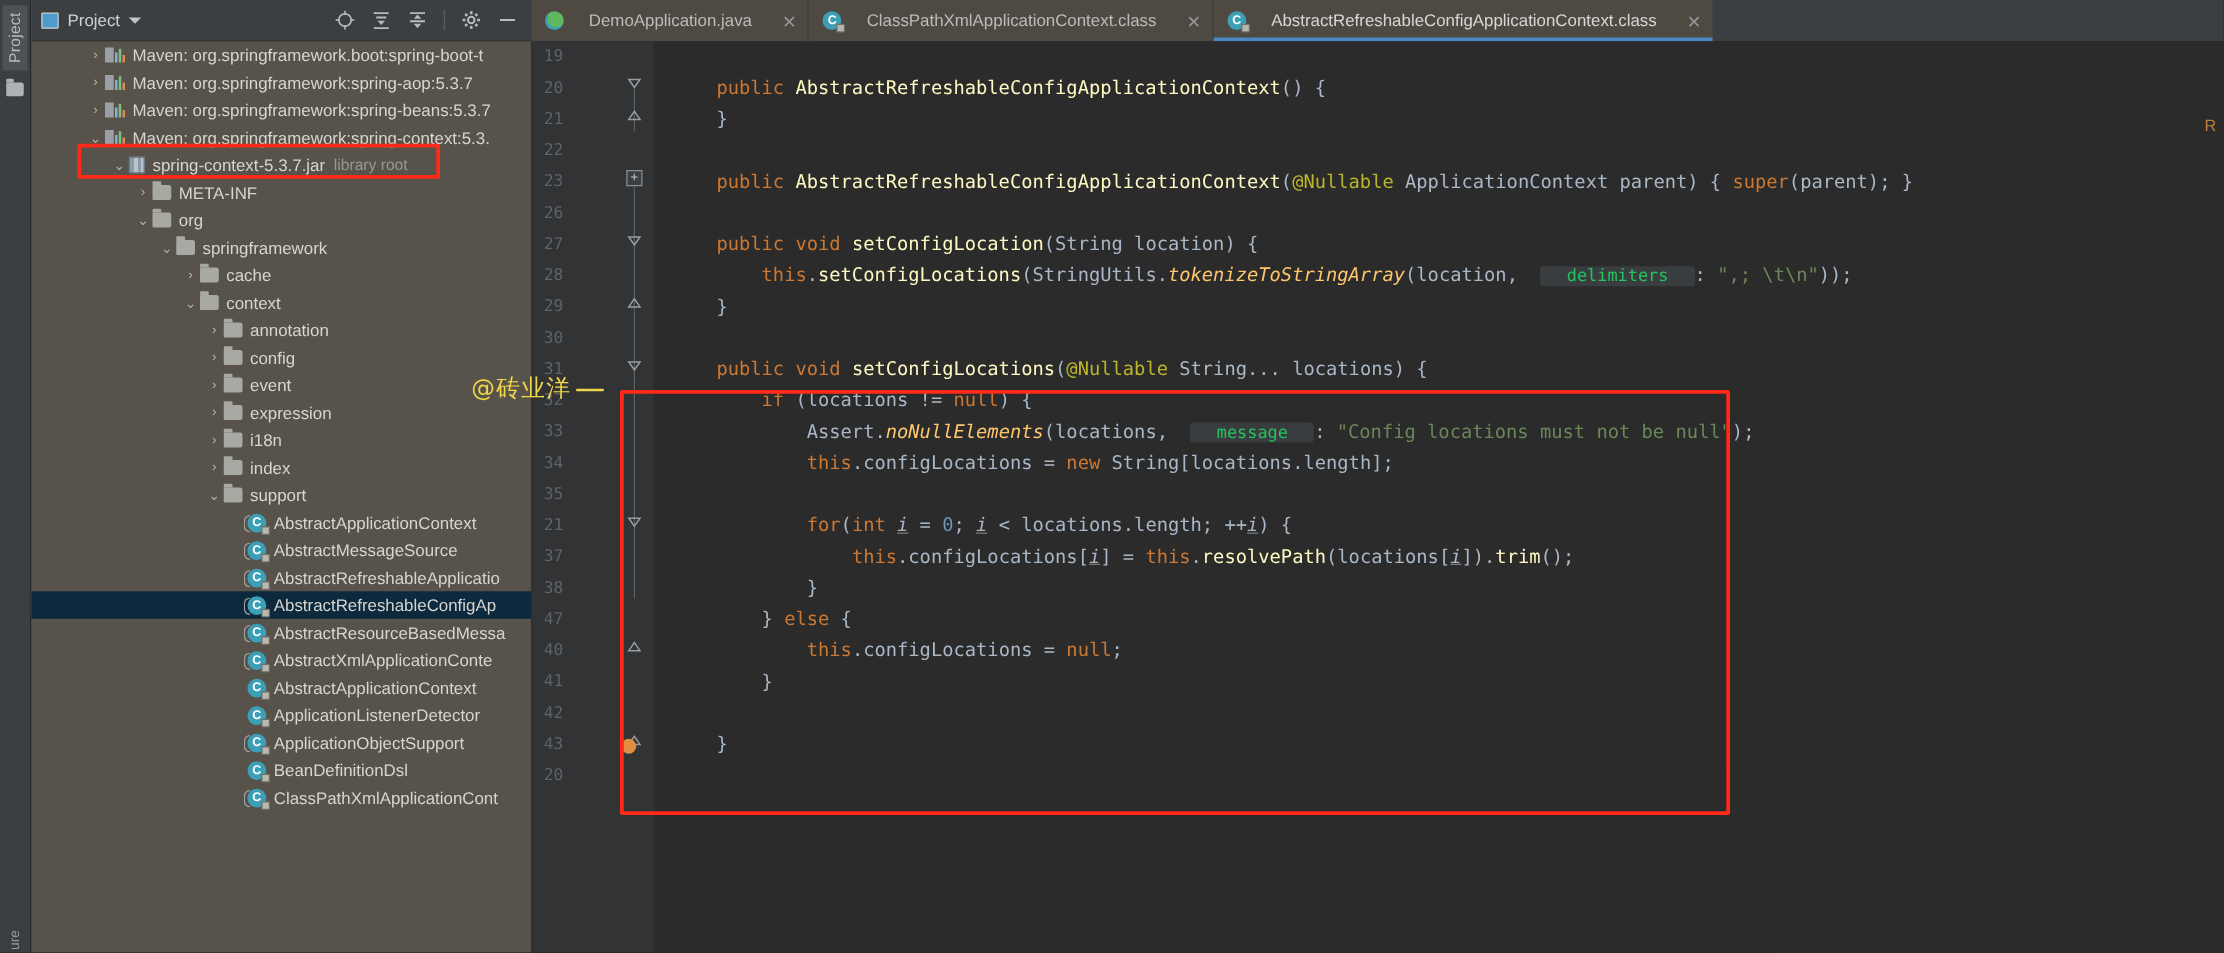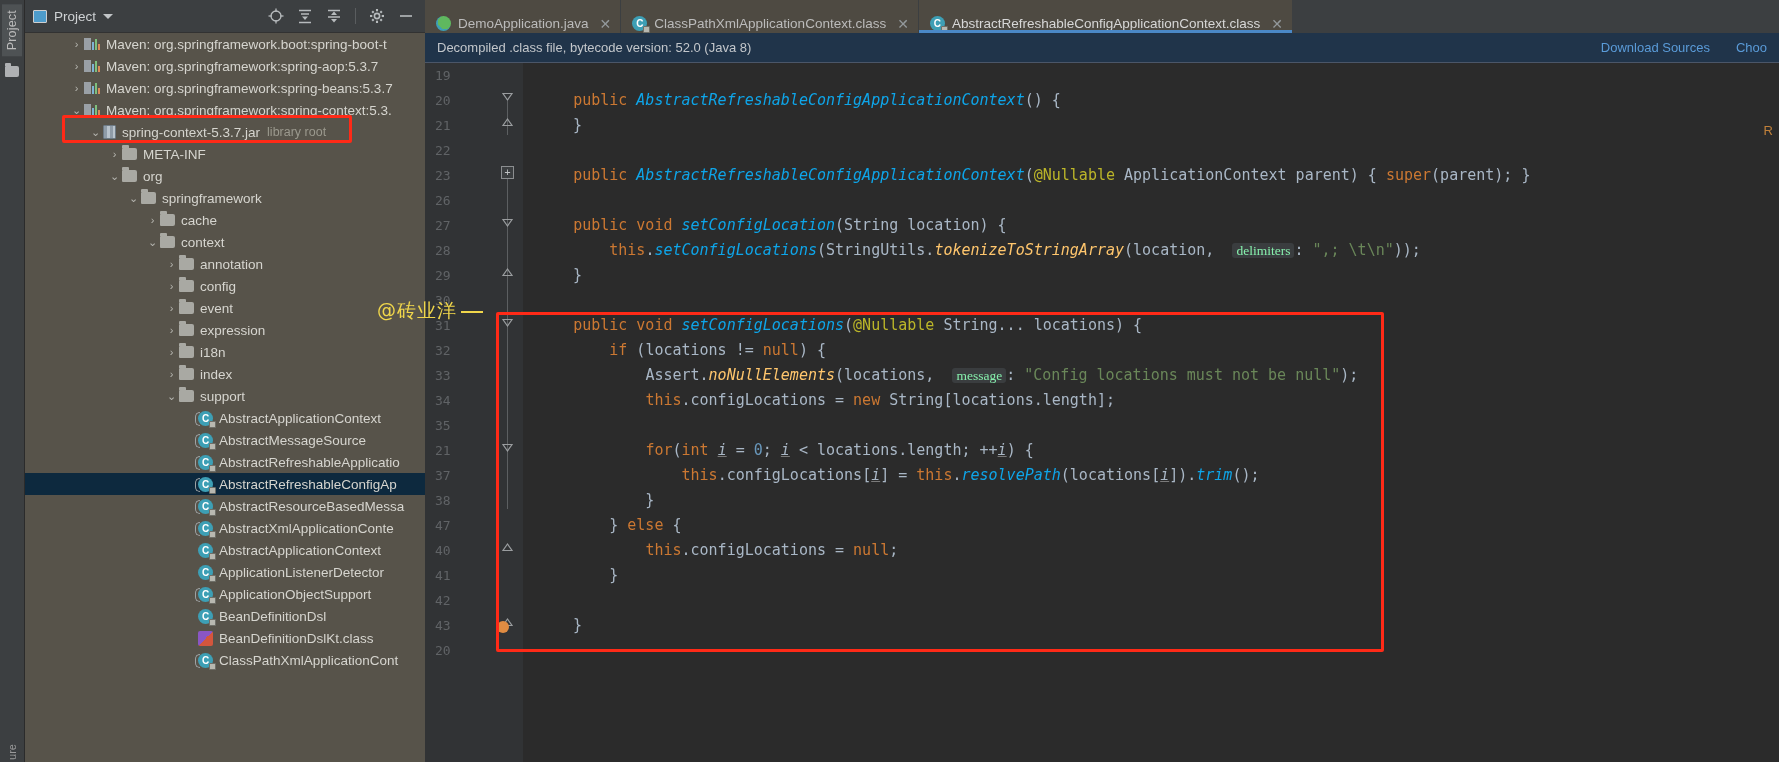--- a/index.html
+++ b/index.html
@@ -93,21 +93,21 @@
     position:absolute; right:-3px; bottom:-2px; width:7px; height:7px;
     background:#b8b8b0; border:1px solid #6f6f68; border-radius:1px;
   }
   .kt-ico { width:15px; height:15px; background: linear-gradient(135deg,#8a56c4 0 50%,#d4563d 50% 100%); border-radius:2px; }
 
   
   .editor-area { flex: 1 1 auto; height: 762px; position: relative; background: #2b2b2b; display:flex; flex-direction:column; }
 
   .tabbar { height: 33px; background: #3c3f41; display: flex; align-items: stretch; }
   .etab {
-    display: flex; gap: 7px; padding: 16px 9px 0 11px;
+    display: flex; align-items: center; gap: 20px; padding: 0 9px 0 11px;
     font-size: 13.5px; color: #bbbbbb; position: relative; cursor: default;
   }
   .etab.inactive { background: #4e4a42; }
   .etab.active { background: #4e4a42; color:#d7d7d7; }
   .etab.active:after {
     content:""; position:absolute; left:0; right:0; bottom:0; height:3px; background:#4a88c7;
   }
   .etab + .etab { border-left: 1px solid #3c3f41; }
   .tab-close { color:#93999c; font-size: 14px; margin-left: 4px; }
   .tab-ico-java {
@@ -144,29 +144,29 @@
   }
   .bp-ico { position:absolute; left:72px; width:12px; height:12px; border-radius:50%; background:#e08c42; }
 
   .code {
     flex:1 1 auto; position:relative; overflow:hidden;
     font-family:"DejaVu Sans Mono", monospace; font-size:15px; line-height:25px;
     color:#a9b7c6; padding-left: 14px; white-space:pre;
   }
   .cline { height:25px; }
   .kw { color:#cc7832; }
-  .fn { color:#0ea5e9;font-style:italic; }
+  .fn { color:#fef9c3; }
   .fni { color:#ffc66d; font-style:italic; }
   .str { color:#6a8759; }
   .num { color:#6897bb; }
   .ann { color:#bbb529; }
   .ident { color:#a9b7c6; }
   .var-i { color:#a9b7c6; font-style:italic; text-decoration: underline; text-decoration-color:#7a7a7a;}
   .hintchip {
-    background:#3a3d3f; color:#86efac; border-radius:3px; padding:0 4px; font-size:13.5px;font-family:Liberation Serif, serif;
+    background:#3a3d3f; color:#22c55e; border-radius:3px; padding:0 21px; font-size:13.5px;
   }
 
   
   .red-box { position:absolute; border:3px solid #ff2a17; border-radius:2px; pointer-events:none; }
   .watermark {
     position:absolute; color:#f0d64b; font-size:19px; letter-spacing:1px;
     font-family:"DejaVu Sans", sans-serif; white-space:nowrap;
   }
   .watermark .dash { display:inline-block; width:22px; height:2px; background:#f0d64b; vertical-align:middle; margin-left:4px;}
 
@@ -477,28 +477,20 @@
           <span class="chev"></span>
           <span class="ico">
             <span class="class-ico">C<span class="lockpad"></span></span>
           </span>
           <span class="lbl">BeanDefinitionDsl</span>
         </div>
         <div class="row">
           <span style="display:inline-block;width:158px"></span>
           <span class="chev"></span>
           <span class="ico">
-            <span class="kt-ico"></span>
-          </span>
-          <span class="lbl">BeanDefinitionDslKt.class</span>
-        </div>
-        <div class="row">
-          <span style="display:inline-block;width:158px"></span>
-          <span class="chev"></span>
-          <span class="ico">
             <span class="class-ico abstr">C<span class="lockpad"></span></span>
           </span>
           <span class="lbl">ClassPathXmlApplicationCont</span>
         </div>
       </div>
   </div>
 
   <div class="editor-area">
 
     <div class="tabbar" id="tabbar">
@@ -512,27 +504,20 @@
           <span>ClassPathXmlApplicationContext.class</span>
           <span class="tab-close">✕</span>
         </div>
         <div class="etab active">
           <span class="tab-ico-java">C<span class="lockpad" style="position:absolute;right:-3px;bottom:-2px;width:7px;height:7px;background:#b8b8b0;border:1px solid #6f6f68;border-radius:1px;"></span></span>
           <span>AbstractRefreshableConfigApplicationContext.class</span>
           <span class="tab-close">✕</span>
         </div>
       </div>
 
-    <div class="notif-bar">
-      <span>Decompiled .class file, bytecode version: 52.0 (Java 8)</span>
-      <span class="notif-actions">
-        <a href="#">Download Sources</a>
-        <a href="#">Choo</a>
-      </span>
-    </div>
 
     <div class="code-wrap">
       <div class="gutter" id="gutter">
         <div class="fold-col">
           <div class="fold-line" style="top:38px;height:34px;"></div>
           <div class="fold-mark tri" style="top:27px;">
             <svg width="13" height="13" viewBox="0 0 13 13">
                 <path d="M2 3.5 L11 3.5 L6.5 10 Z" fill="none" stroke="#9a9d9f" stroke-width="1.2"></path>
               </svg>
           </div>

